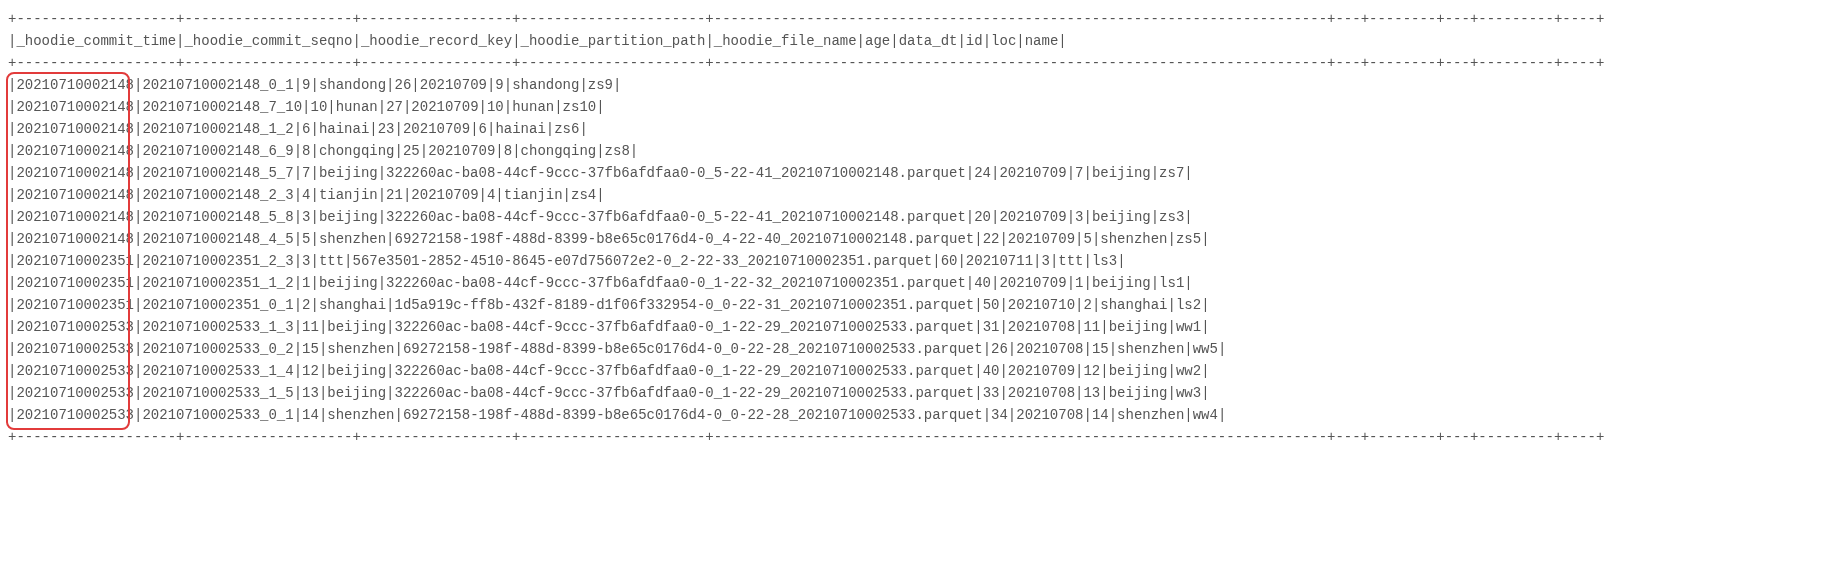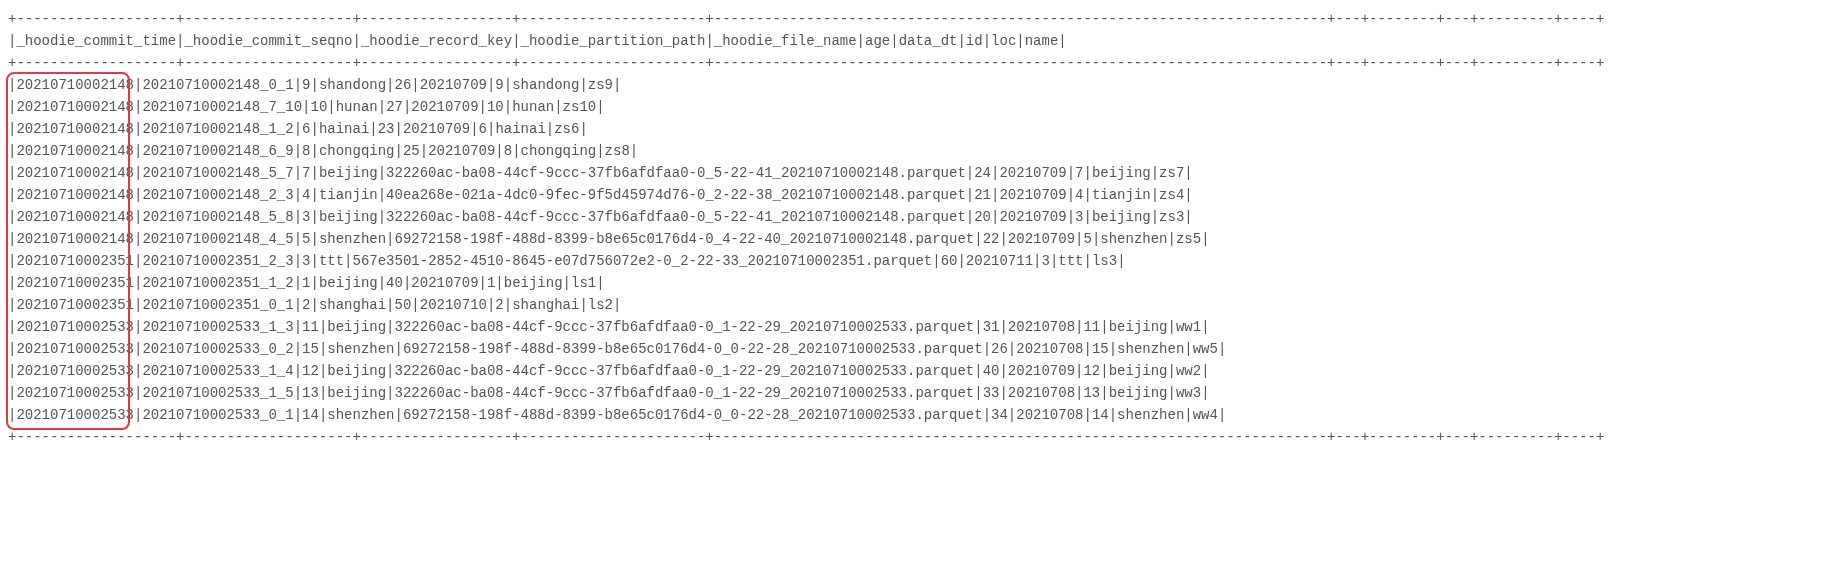--- a/index.html
+++ b/index.html
@@ -139,21 +139,20 @@
         <div class="cell"><span class="bar">|</span><span class="val">20210709</span></div>
         <div class="cell"><span class="bar">|</span><span class="val">7  </span></div>
         <div class="cell"><span class="bar">|</span><span class="val">beijing  </span></div>
         <div class="cell"><span class="bar">|</span><span class="val">zs7 </span></div>
         <div class="cell">|</div>
       </div><div class="row">
         <div class="cell"><span class="bar">|</span><span class="val">20210710002148     </span></div>
         <div class="cell"><span class="bar">|</span><span class="val">20210710002148_2_3  </span></div>
         <div class="cell"><span class="bar">|</span><span class="val">4                 </span></div>
         <div class="cell"><span class="bar">|</span><span class="val">tianjin               </span></div>
-        <div class="cell"><span class="bar">|</span><span class="val">40ea268e-021a-4dc0-9fec-9f5d45974d76-0_2-22-38_20210710002148.parquet    </span></div>
         <div class="cell"><span class="bar">|</span><span class="val">21 </span></div>
         <div class="cell"><span class="bar">|</span><span class="val">20210709</span></div>
         <div class="cell"><span class="bar">|</span><span class="val">4  </span></div>
         <div class="cell"><span class="bar">|</span><span class="val">tianjin  </span></div>
         <div class="cell"><span class="bar">|</span><span class="val">zs4 </span></div>
         <div class="cell">|</div>
       </div><div class="row">
         <div class="cell"><span class="bar">|</span><span class="val">20210710002148     </span></div>
         <div class="cell"><span class="bar">|</span><span class="val">20210710002148_5_8  </span></div>
         <div class="cell"><span class="bar">|</span><span class="val">3                 </span></div>
@@ -187,31 +186,33 @@
         <div class="cell"><span class="bar">|</span><span class="val">20210711</span></div>
         <div class="cell"><span class="bar">|</span><span class="val">3  </span></div>
         <div class="cell"><span class="bar">|</span><span class="val">ttt      </span></div>
         <div class="cell"><span class="bar">|</span><span class="val">ls3 </span></div>
         <div class="cell">|</div>
       </div><div class="row">
         <div class="cell"><span class="bar">|</span><span class="val">20210710002351     </span></div>
         <div class="cell"><span class="bar">|</span><span class="val">20210710002351_1_2  </span></div>
         <div class="cell"><span class="bar">|</span><span class="val">1                 </span></div>
         <div class="cell"><span class="bar">|</span><span class="val">beijing               </span></div>
+        <div class="cell"><span class="bar">|</span><span class="val">322260ac-ba08-44cf-9ccc-37fb6afdfaa0-0_1-22-32_20210710002351.parquet    </span></div>
         <div class="cell"><span class="bar">|</span><span class="val">40 </span></div>
         <div class="cell"><span class="bar">|</span><span class="val">20210709</span></div>
         <div class="cell"><span class="bar">|</span><span class="val">1  </span></div>
         <div class="cell"><span class="bar">|</span><span class="val">beijing  </span></div>
         <div class="cell"><span class="bar">|</span><span class="val">ls1 </span></div>
         <div class="cell">|</div>
       </div><div class="row">
         <div class="cell"><span class="bar">|</span><span class="val">20210710002351     </span></div>
         <div class="cell"><span class="bar">|</span><span class="val">20210710002351_0_1  </span></div>
         <div class="cell"><span class="bar">|</span><span class="val">2                 </span></div>
         <div class="cell"><span class="bar">|</span><span class="val">shanghai              </span></div>
+        <div class="cell"><span class="bar">|</span><span class="val">1d5a919c-ff8b-432f-8189-d1f06f332954-0_0-22-31_20210710002351.parquet    </span></div>
         <div class="cell"><span class="bar">|</span><span class="val">50 </span></div>
         <div class="cell"><span class="bar">|</span><span class="val">20210710</span></div>
         <div class="cell"><span class="bar">|</span><span class="val">2  </span></div>
         <div class="cell"><span class="bar">|</span><span class="val">shanghai </span></div>
         <div class="cell"><span class="bar">|</span><span class="val">ls2 </span></div>
         <div class="cell">|</div>
       </div><div class="row">
         <div class="cell"><span class="bar">|</span><span class="val">20210710002533     </span></div>
         <div class="cell"><span class="bar">|</span><span class="val">20210710002533_1_3  </span></div>
         <div class="cell"><span class="bar">|</span><span class="val">11                </span></div>

